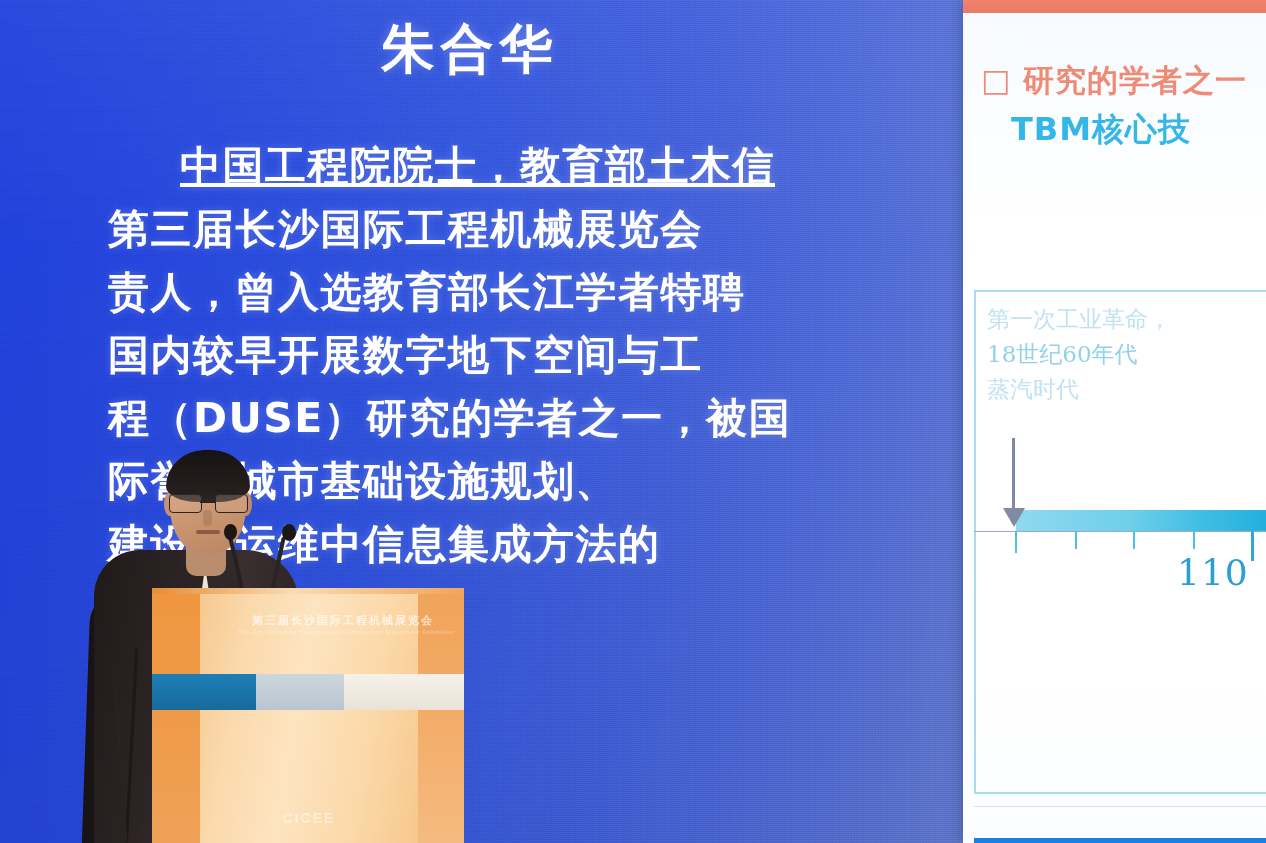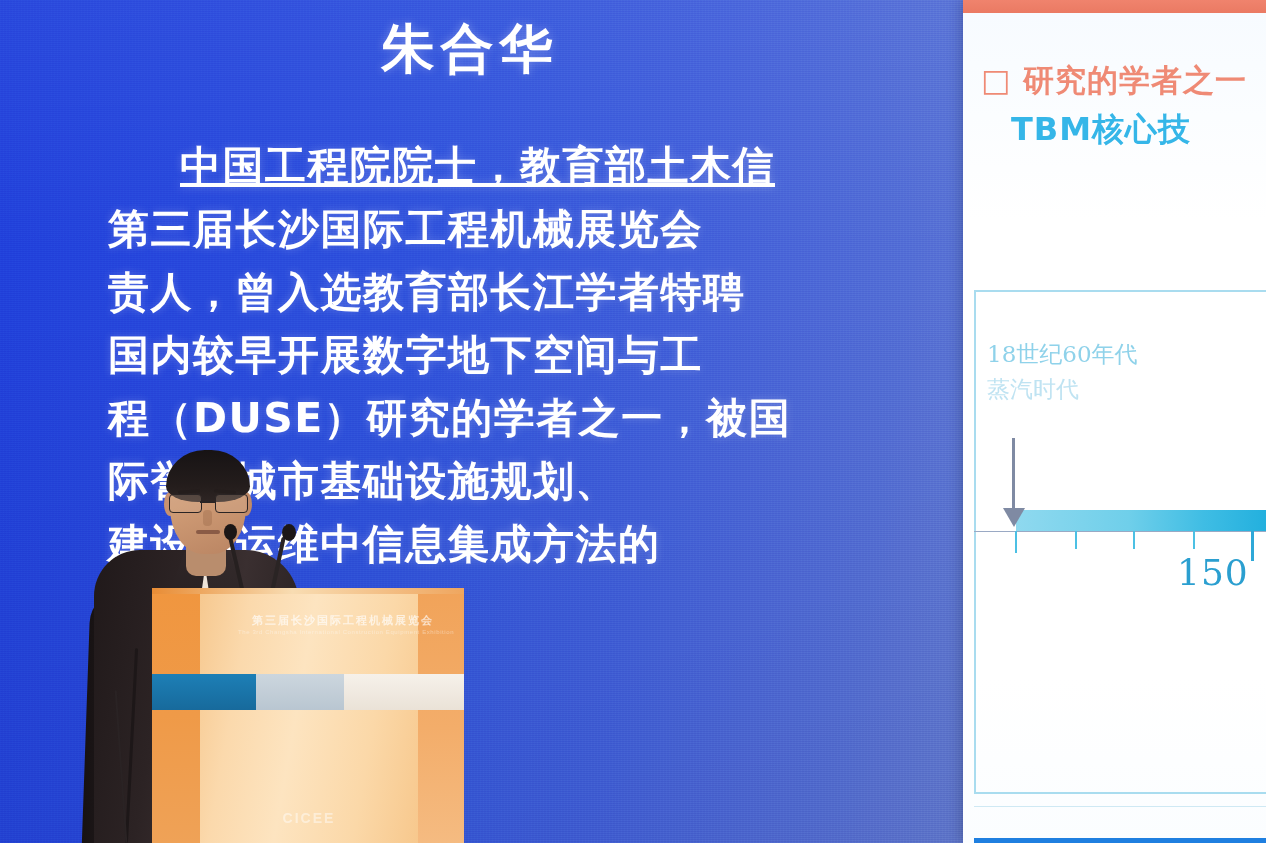--- a/index.html
+++ b/index.html
@@ -309,33 +309,33 @@
 
     <div class="hd-line1">
       <span class="hd-box">□</span>
       <span>研究的学者之一</span>
     </div>
     <div class="hd-line2">TBM核心技</div>
 
     <div class="inner-frame"></div>
 
     <div class="era-text">
-      <br>
+      <span>第一次工业革命，</span><br>
       <b>18世纪60年代</b><br>
       <span>蒸汽时代</span>
     </div>
 
     <div class="band"></div>
     <div class="axis"></div>
     <div class="tick" style="left:52px;top:531px;height:22px;"></div>
     <div class="tick" style="left:112px;top:531px;height:18px;"></div>
     <div class="tick" style="left:170px;top:531px;height:18px;"></div>
     <div class="tick" style="left:230px;top:531px;height:18px;"></div>
     <div class="tick major" style="left:288px;top:531px;height:30px;"></div>
-    <div class="year-label">150</div>
+    <div class="year-label">110</div>
 
     <div class="screen-hairline"></div>
     <div class="screen-botbar"></div>
   </div>
 
   <div class="arrow-stem"></div>
   <div class="arrow-head"></div>
 
   <div class="person">
     <div class="shoulder-l"></div>

